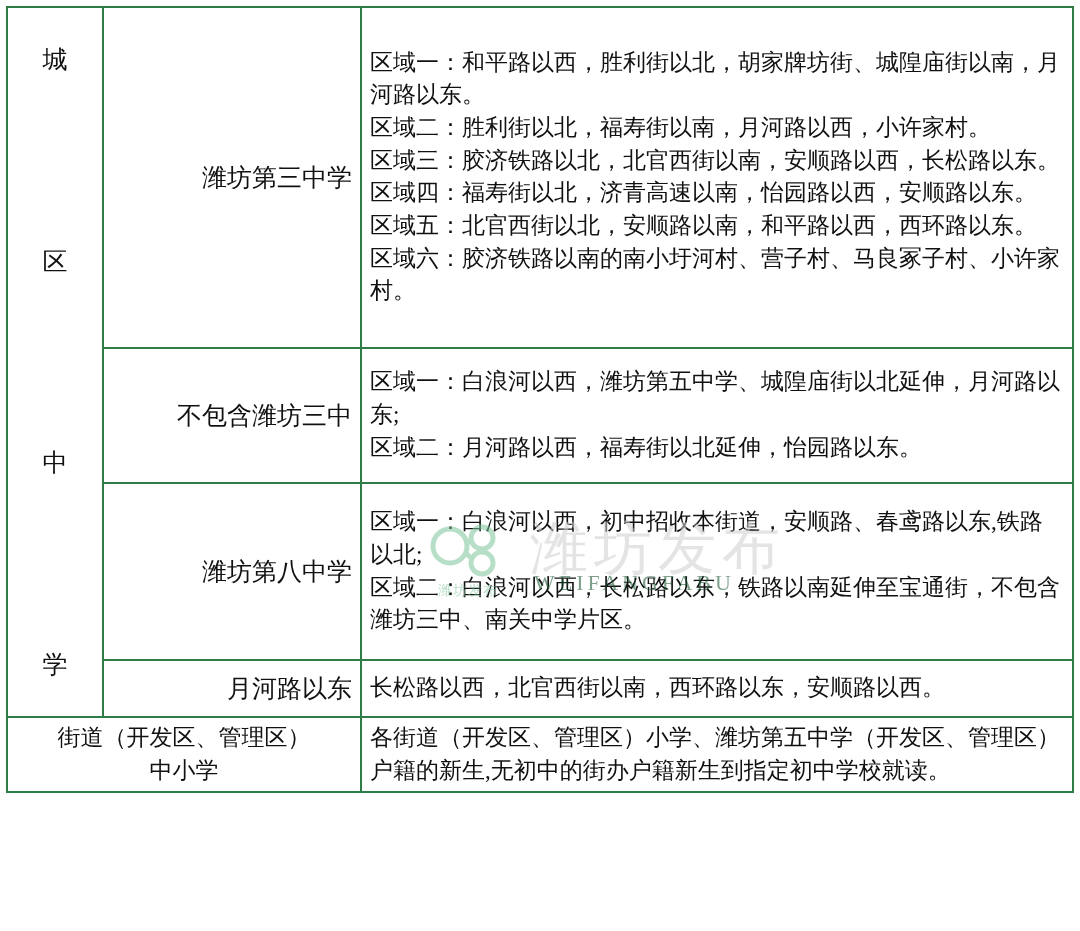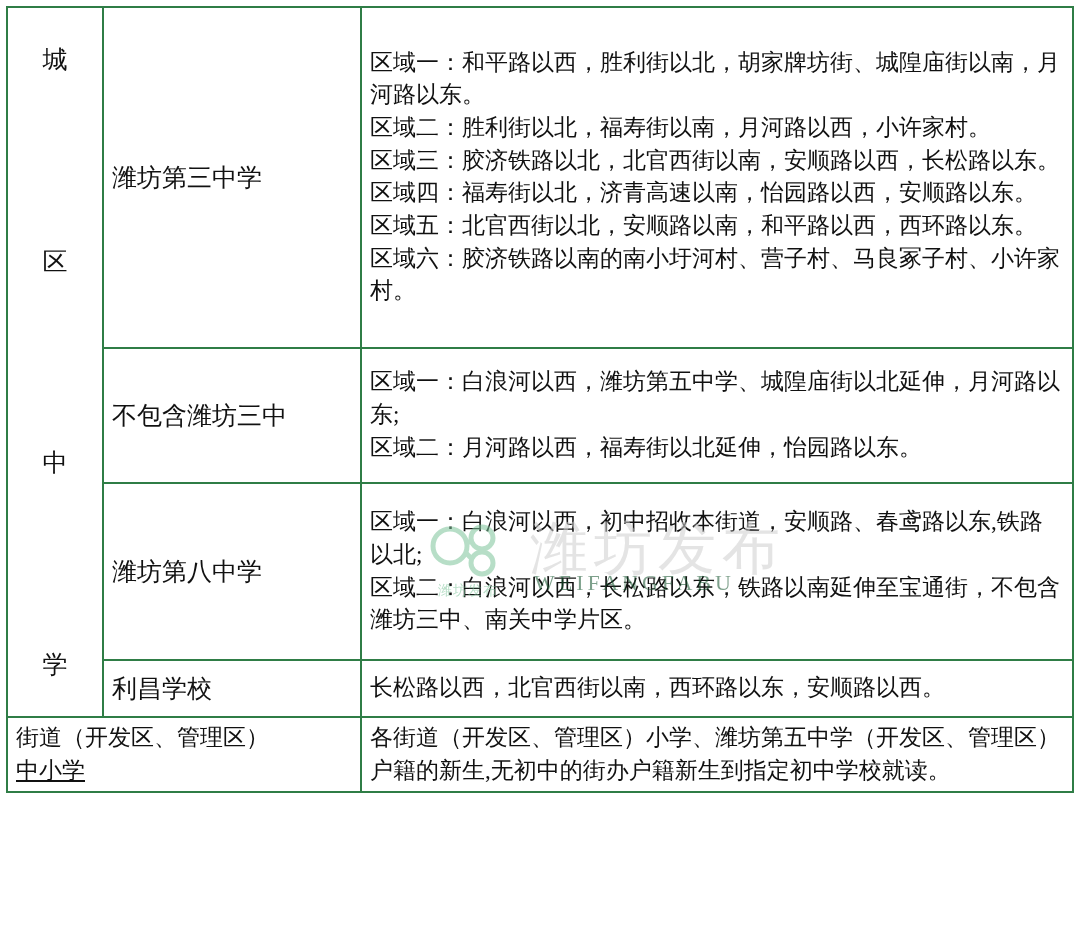--- a/index.html
+++ b/index.html
@@ -32,21 +32,21 @@
     padding: 4px 8px;
     font-size: 23px;
     line-height: 1.42;
   }
   td.col-area {
     width: 78px;
     text-align: center;
   }
   td.col-school {
     width: 240px;
-    text-align: left;
+    text-align: right;
   }
   td.col-desc {
     text-align: left;
   }
   .vert-label {
     display: flex;
     flex-direction: column;
     align-items: center;
     justify-content: space-between;
     height: 100%;
@@ -66,26 +66,27 @@
   }
   .desc-line {
     margin: 0;
     padding: 0;
   }
   .desc-block p {
     margin: 0 0 0 0;
     text-indent: 0;
   }
   .street-cell {
+    text-align: center;
     font-size: 25px;
     line-height: 1.9;
     padding: 18px 4px;
   }
   .street-cell .line1 { display:block; }
-  .street-cell .line2 { display:block;text-decoration:underline; }
+  .street-cell .line2 { display:block; }
   
   #watermark {
     position: absolute;
     left: 400px;
     top: 498px;
     width: 470px;
     height: 120px;
     pointer-events: none;
     opacity: 0.55;
   }
@@ -174,21 +175,21 @@
         <td class="col-desc">
           <div class="desc-block">
             <p class="desc-line">区域一：白浪河以西，初中招收本街道，安顺路、春鸢路以东,铁路以北;</p>
             <p class="desc-line">区域二：白浪河以西，长松路以东，铁路以南延伸至宝通街，不包含潍坊三中、南关中学片区。</p>
           </div>
         </td>
       </tr>
 
       <tr>
         <td class="col-school">
-          <div class="school-name">利昌学校</div>
+          <div class="school-name">月河路以东</div>
         </td>
         <td class="col-desc">
           <div class="desc-block">
             <p class="desc-line">长松路以西，北官西街以南，西环路以东，安顺路以西。</p>
           </div>
         </td>
       </tr>
 
       <tr>
         <td class="street-cell" colspan="2">

